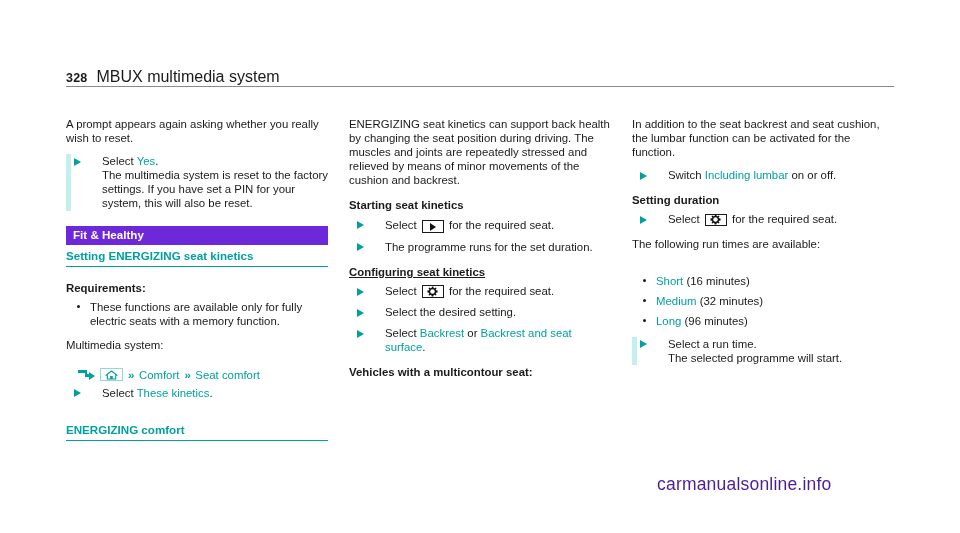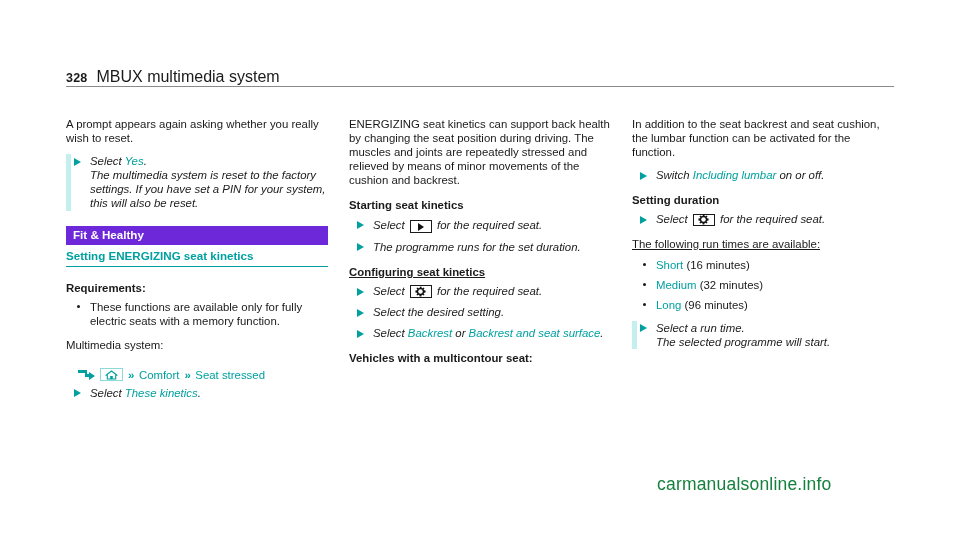--- a/index.html
+++ b/index.html
@@ -78,25 +78,24 @@
     font-size: 11.4px;
     line-height: 14.1px;
     font-weight: bold;
   }
 
   .link { color: #00a0a0; }
 
   
   .step {
     position: relative;
-    padding-left: 24px;
+    padding-left: 36px;
     margin: 0 0 7px 0;
     font-size: 11.4px;
     line-height: 14.1px;
-    font-style: italic;
   }
   .step .tri {
     position: absolute;
     left: 8px;
     top: 3.5px;
     width: 0; height: 0;
     border-left: 7px solid #00a0a0;
     border-top: 4.5px solid transparent;
     border-bottom: 4.5px solid transparent;
   }
@@ -226,21 +225,21 @@
     margin-left: 1px;
   }
   .iconbox svg { display: block; }
 
   
   .watermark {
     position: absolute;
     left: 657px;
     top: 474px;
     font-size: 17.5px;
-    color: #15803d;
+    color: #4c1d95;
     letter-spacing: .2px;
     white-space: nowrap;
     font-family: "Liberation Sans", sans-serif;
   }
 </style>
 </head>
 <body>
 
 <div class="page">
 
@@ -286,28 +285,29 @@
         </span>
         <span class="homebox">
           <svg width="13" height="10" viewBox="0 0 13 10" aria-hidden="true">
             <path d="M6.5 1 L12 5.3 L10.7 5.3 L10.7 9 L2.3 9 L2.3 5.3 L1 5.3 Z" fill="none" stroke="#00a0a0" stroke-width="1.1" stroke-linejoin="round"></path>
             <rect x="5.2" y="6" width="2.6" height="3" fill="#00a0a0"></rect>
           </svg>
         </span>
         <span class="chev">»</span>
         <span>Comfort</span>
         <span class="chev">»</span>
-        <span>Seat stressed</span>
+        <span>Seat comfort</span>
       </div>
 
       <div class="step">
         <span class="tri"></span>
         <span>Select </span><span class="link">These kinetics</span><span>.</span>
       </div>
 
+      <h2 class="tealhead standalone">ENERGIZING comfort</h2>
 
     </div>
 
     <div class="col">
 
       <p class="body">ENERGIZING seat kinetics can support back health by changing the seat position during driving. The muscles and joints are repeatedly stressed and relieved by means of minor movements of the cushion and backrest.</p>
 
       <h3 class="sub" style="margin-top:11px;">Starting seat kinetics</h3>
 
       <div class="step">
@@ -362,21 +362,21 @@
       <div class="step">
         <span class="tri"></span>
         <span>Select </span><span class="iconbox">
           <svg width="11" height="11" viewBox="0 0 20 20" aria-hidden="true">
             <path fill="#111111" d="M10 0.8 L11.6 0.8 L12.1 3.6 A6.6 6.6 0 0 1 13.7 4.3 L16 2.7 L17.3 4 L15.7 6.3 A6.6 6.6 0 0 1 16.4 7.9 L19.2 8.4 L19.2 10 L19.2 11.6 L16.4 12.1 A6.6 6.6 0 0 1 15.7 13.7 L17.3 16 L16 17.3 L13.7 15.7 A6.6 6.6 0 0 1 12.1 16.4 L11.6 19.2 L10 19.2 L8.4 19.2 L7.9 16.4 A6.6 6.6 0 0 1 6.3 15.7 L4 17.3 L2.7 16 L4.3 13.7 A6.6 6.6 0 0 1 3.6 12.1 L0.8 11.6 L0.8 10 L0.8 8.4 L3.6 7.9 A6.6 6.6 0 0 1 4.3 6.3 L2.7 4 L4 2.7 L6.3 4.3 A6.6 6.6 0 0 1 7.9 3.6 Z"></path>
             <circle cx="10" cy="10" r="4.1" fill="#ffffff"></circle>
           </svg>
         </span><span> for the required seat.</span>
       </div>
 
-      <p class="body" style="margin-top:10px;margin-bottom:7px;text-decoration:underline;">The following run times are available:</p>
+      <p class="body" style="margin-top:10px;margin-bottom:23px;">The following run times are available:</p>
 
       <div class="bullet">
         <span class="dot"></span>
         <span class="link">Short</span>
         <span>(16 minutes)</span>
       </div>
       <div class="bullet">
         <span class="dot"></span>
         <span class="link">Medium</span>
         <span>(32 minutes)</span>

